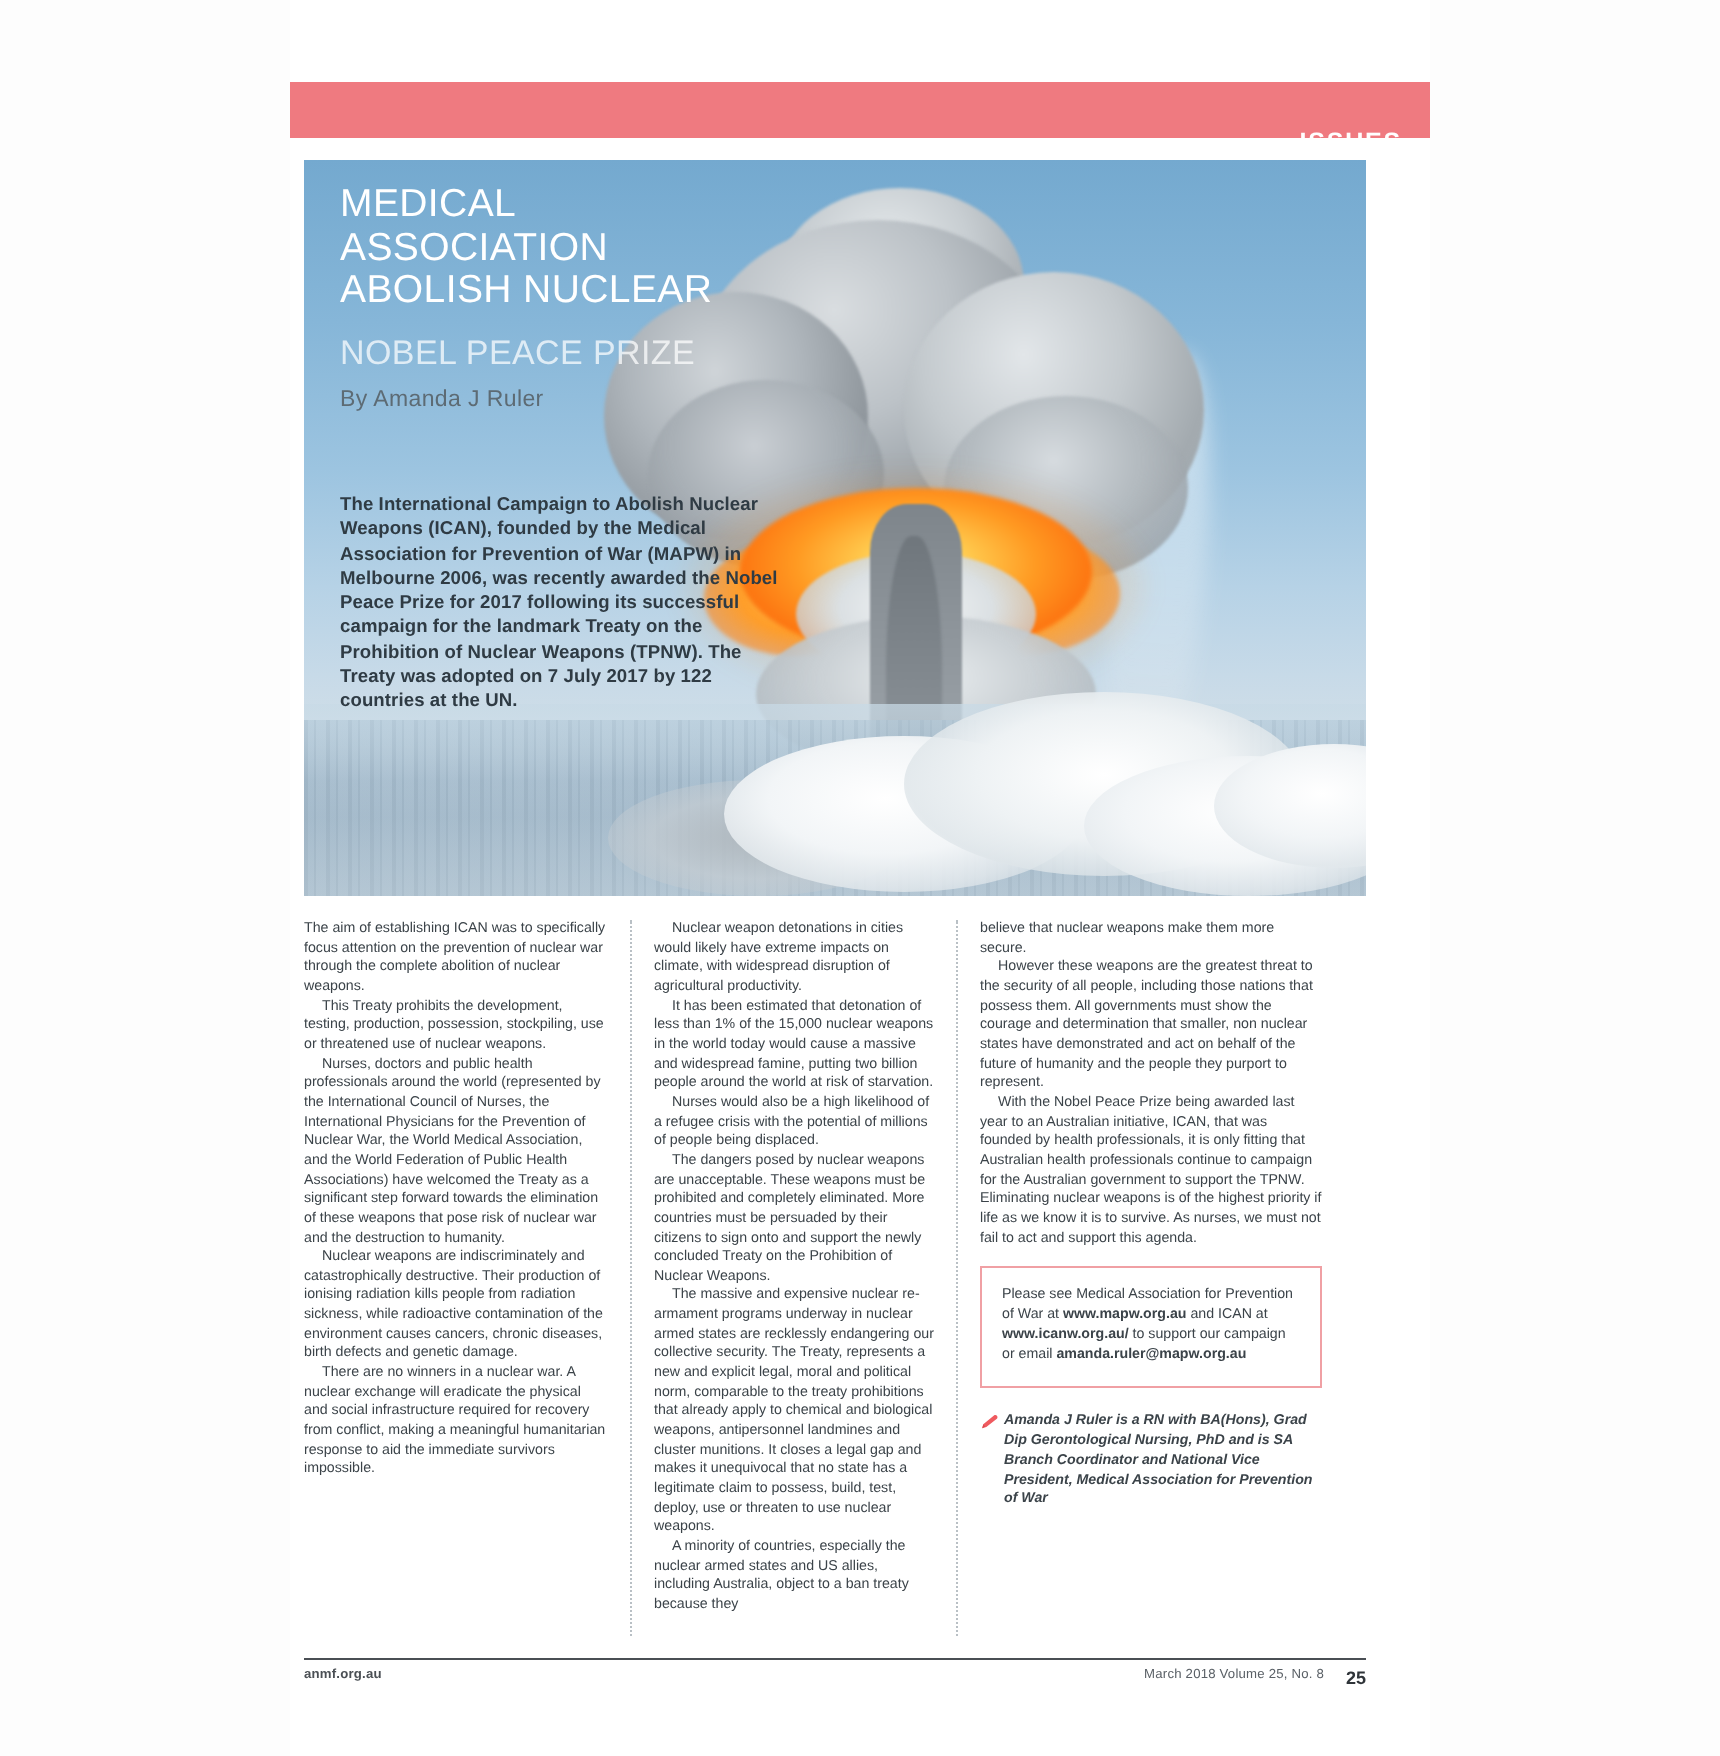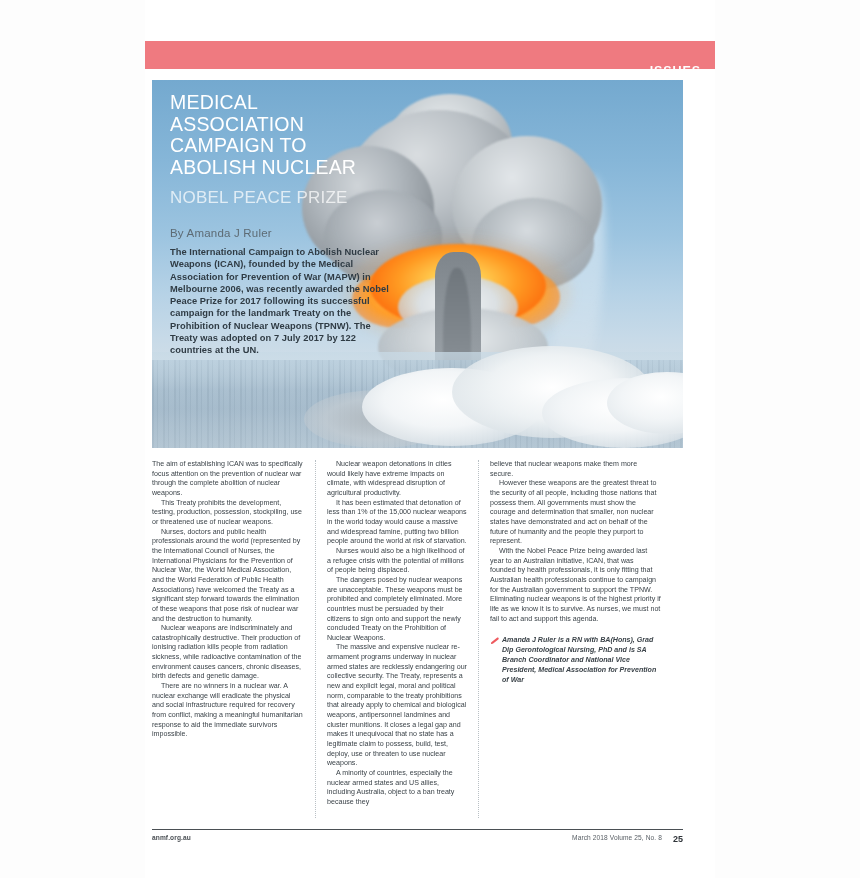--- a/index.html
+++ b/index.html
@@ -188,21 +188,21 @@
   }
   #hl-sub {
     color: rgba(255,255,255,0.72);
     font-size: 17px;
     line-height: 23px;
     font-weight: 400;
     letter-spacing: 0.2px;
     margin-top: 8px;
   }
   #byline {
-    margin-top: 18px;
+    margin-top: 6px;
     color: #5d6b74;
     font-size: 11.5px;
     letter-spacing: 0.2px;
   }
 
   
   #standfirst {
     position: absolute;
     left: 170px; top: 246px;
     width: 222px;
@@ -342,21 +342,20 @@
     <div class="smoke-bank sb4"></div>
     <div class="smoke-bank sb1"></div>
     <div class="smoke-bank sb2"></div>
     <div class="smoke-bank sb3"></div>
     <div class="smoke-bank sb5"></div>
   </div>
 
   <div id="headline-block">
     <div class="hl-line">MEDICAL</div>
     <div class="hl-line">ASSOCIATION</div>
-    <div class="hl-line">CAMPAIGN TO</div>
     <div class="hl-line">ABOLISH NUCLEAR</div>
     <div id="hl-sub">NOBEL PEACE PRIZE</div>
     <div id="byline">By Amanda J Ruler</div>
   </div>
 
   <div id="standfirst">The International Campaign to Abolish Nuclear Weapons (ICAN), founded by the Medical Association for Prevention of War (MAPW) in Melbourne 2006, was recently awarded the Nobel Peace Prize for 2017 following its successful campaign for the landmark Treaty on the Prohibition of Nuclear Weapons (TPNW). The Treaty was adopted on 7 July 2017 by 122 countries at the UN.</div>
 
   <div id="columns">
     <div class="col col-1">
       <p>The aim of establishing ICAN was to specifically focus attention on the prevention of nuclear war through the complete abolition of nuclear weapons.</p>
@@ -373,20 +372,23 @@
       <p class="ind">The dangers posed by nuclear weapons are unacceptable. These weapons must be prohibited and completely eliminated. More countries must be persuaded by their citizens to sign onto and support the newly concluded Treaty on the Prohibition of Nuclear Weapons.</p>
       <p class="ind">The massive and expensive nuclear re-armament programs underway in nuclear armed states are recklessly endangering our collective security. The Treaty, represents a new and explicit legal, moral and political norm, comparable to the treaty prohibitions that already apply to chemical and biological weapons, antipersonnel landmines and cluster munitions. It closes a legal gap and makes it unequivocal that no state has a legitimate claim to possess, build, test, deploy, use or threaten to use nuclear weapons.</p>
       <p class="ind">A minority of countries, especially the nuclear armed states and US allies, including Australia, object to a ban treaty because they</p>
     </div>
 
     <div class="col col-3">
       <p>believe that nuclear weapons make them more secure.</p>
       <p class="ind">However these weapons are the greatest threat to the security of all people, including those nations that possess them. All governments must show the courage and determination that smaller, non nuclear states have demonstrated and act on behalf of the future of humanity and the people they purport to represent.</p>
       <p class="ind">With the Nobel Peace Prize being awarded last year to an Australian initiative, ICAN, that was founded by health professionals, it is only fitting that Australian health professionals continue to campaign for the Australian government to support the TPNW. Eliminating nuclear weapons is of the highest priority if life as we know it is to survive. As nurses, we must not fail to act and support this agenda.</p>
 
+      <div id="callout">
+        <span>Please see Medical Association for Prevention of War at </span><b>www.mapw.org.au</b><span> and ICAN at </span><b>www.icanw.org.au/</b><span> to support our campaign or email </span><b>amanda.ruler@mapw.org.au</b>
+      </div>
 
       <div id="bio">
         <svg id="pencil-icon" viewBox="0 0 16 16">
           <path d="M12.4 1.3 C13.3 0.6 14.6 0.8 15.2 1.7 C15.8 2.6 15.6 3.8 14.7 4.5 L5.6 11.6 L2.0 12.6 L2.9 9.0 Z" fill="#ef5a5f"></path>
           <path d="M2.0 12.6 L2.9 9.0 L4.6 11.0 Z" fill="#d94a50"></path>
         </svg>
         <span>Amanda J Ruler is a RN with BA(Hons), Grad Dip Gerontological Nursing, PhD and is SA Branch Coordinator and National Vice President, Medical Association for Prevention of War</span>
       </div>
     </div>
   </div>

